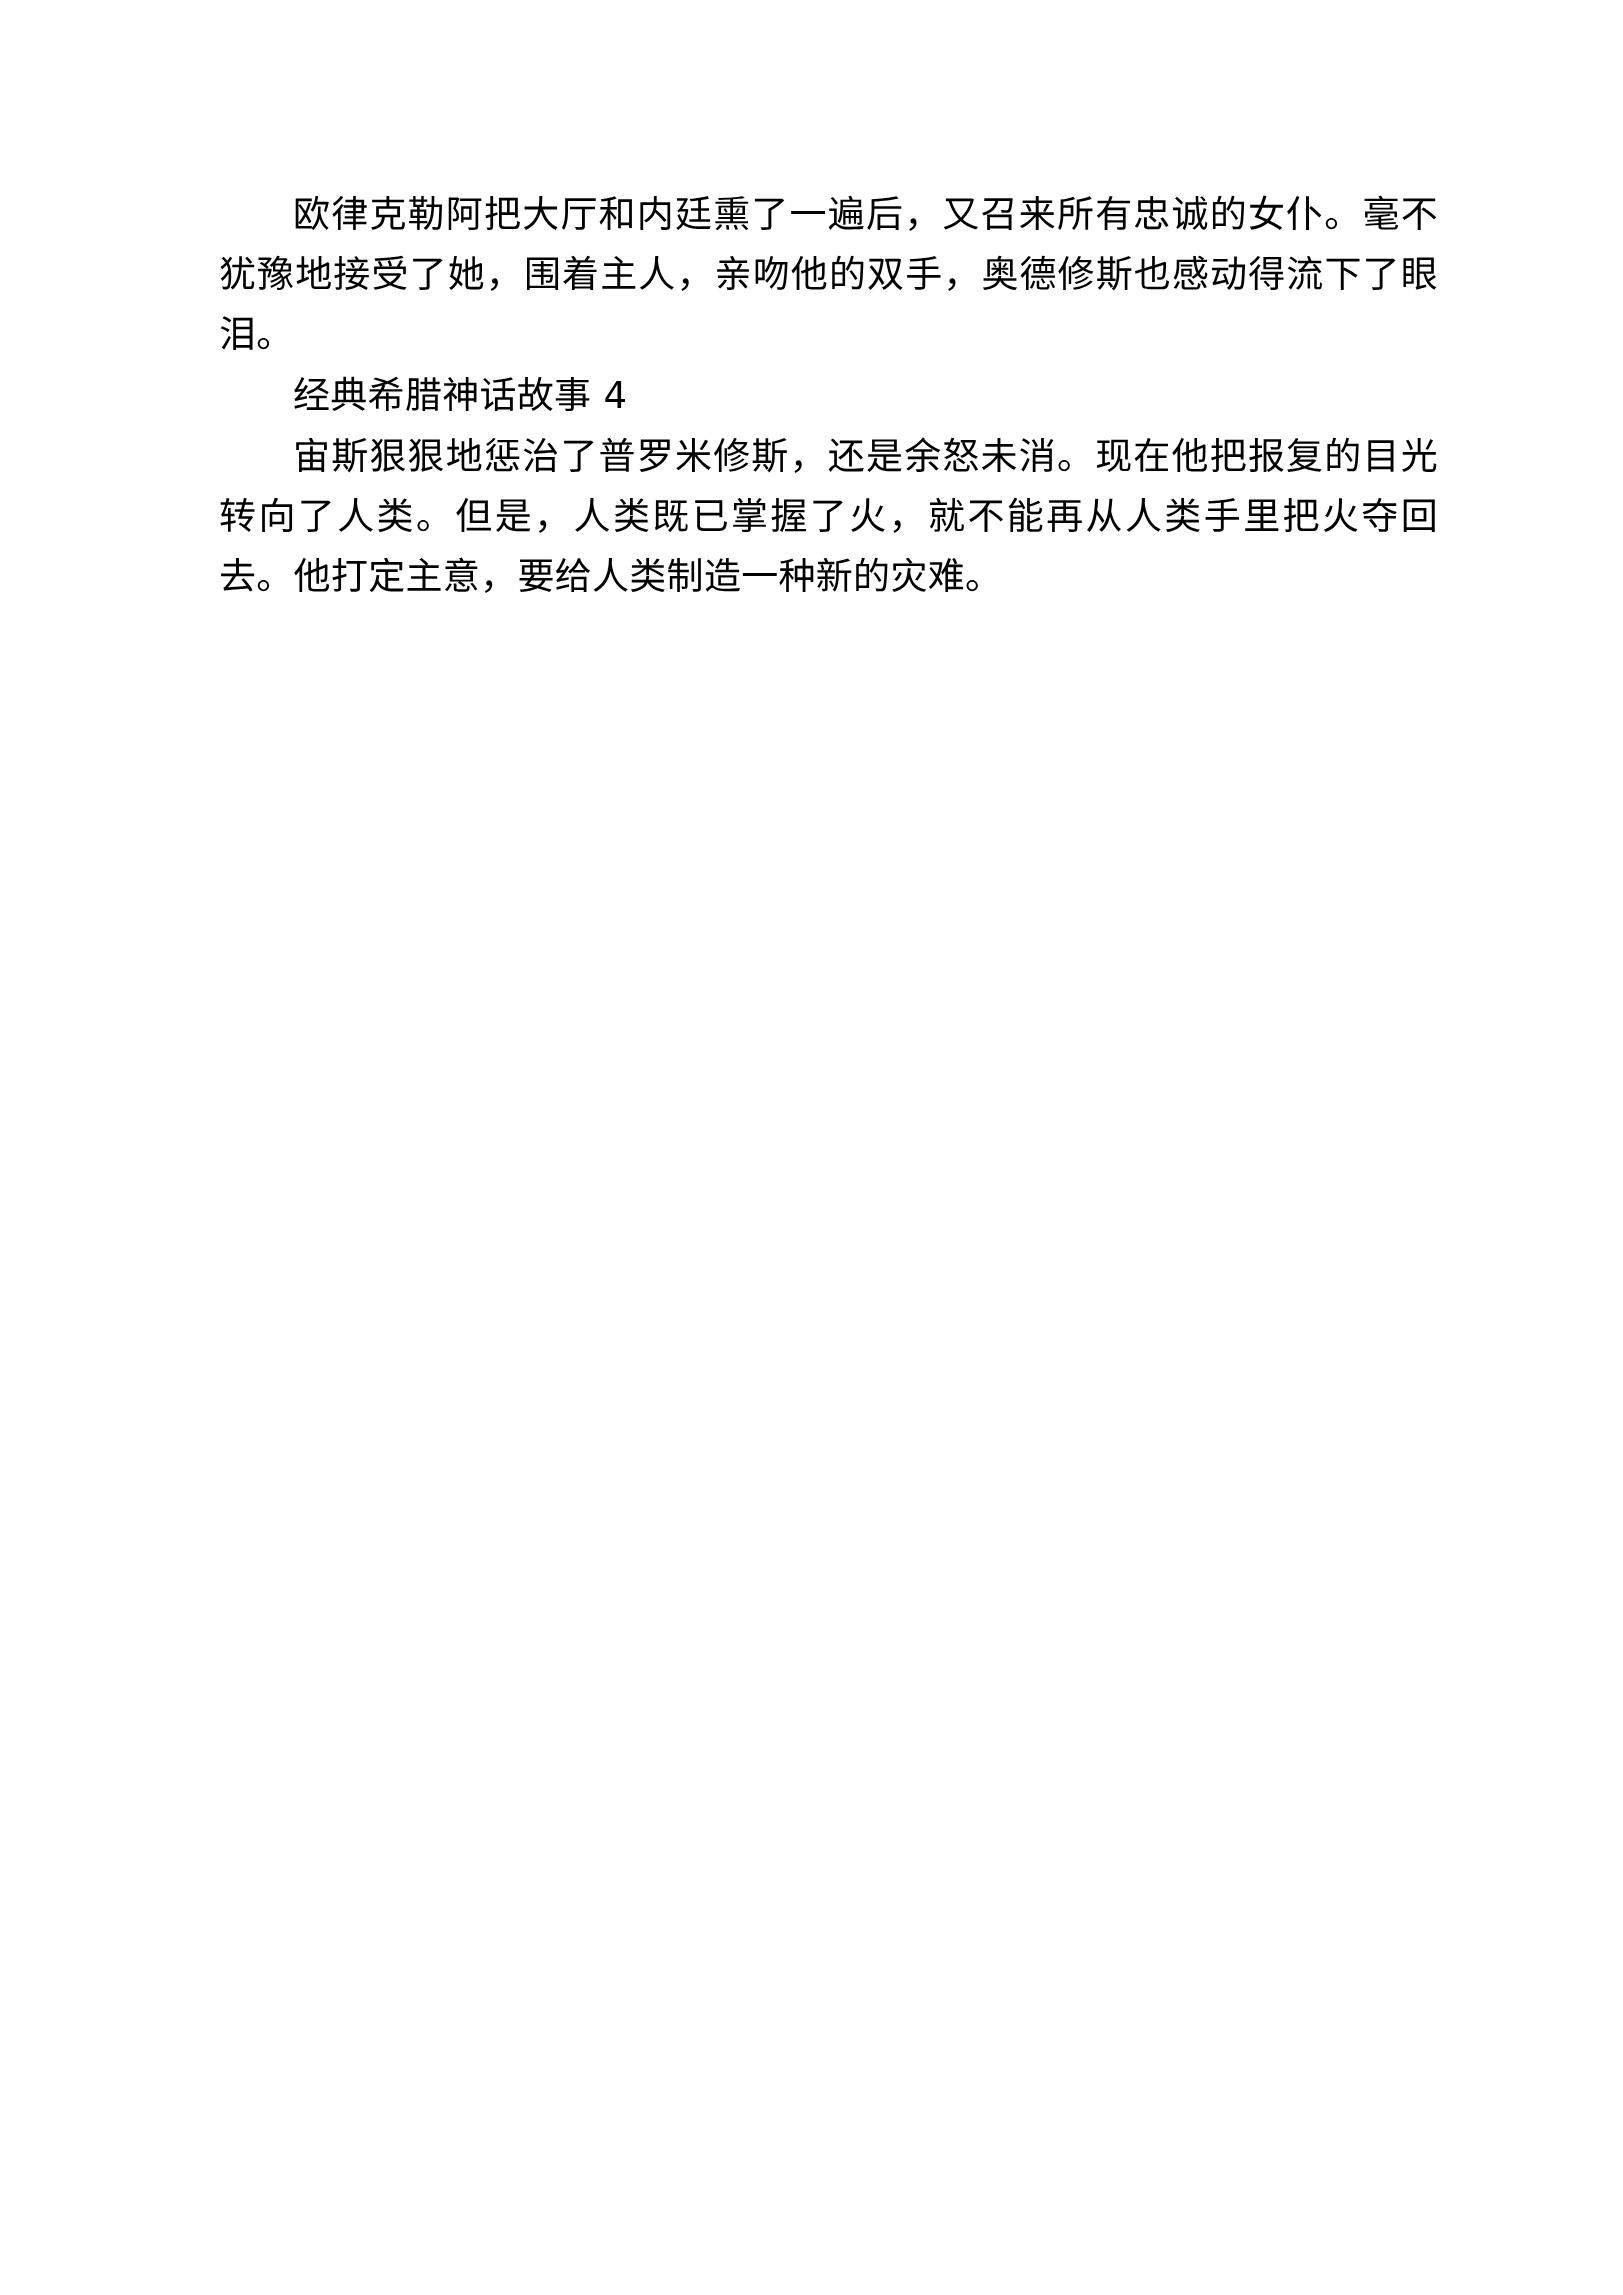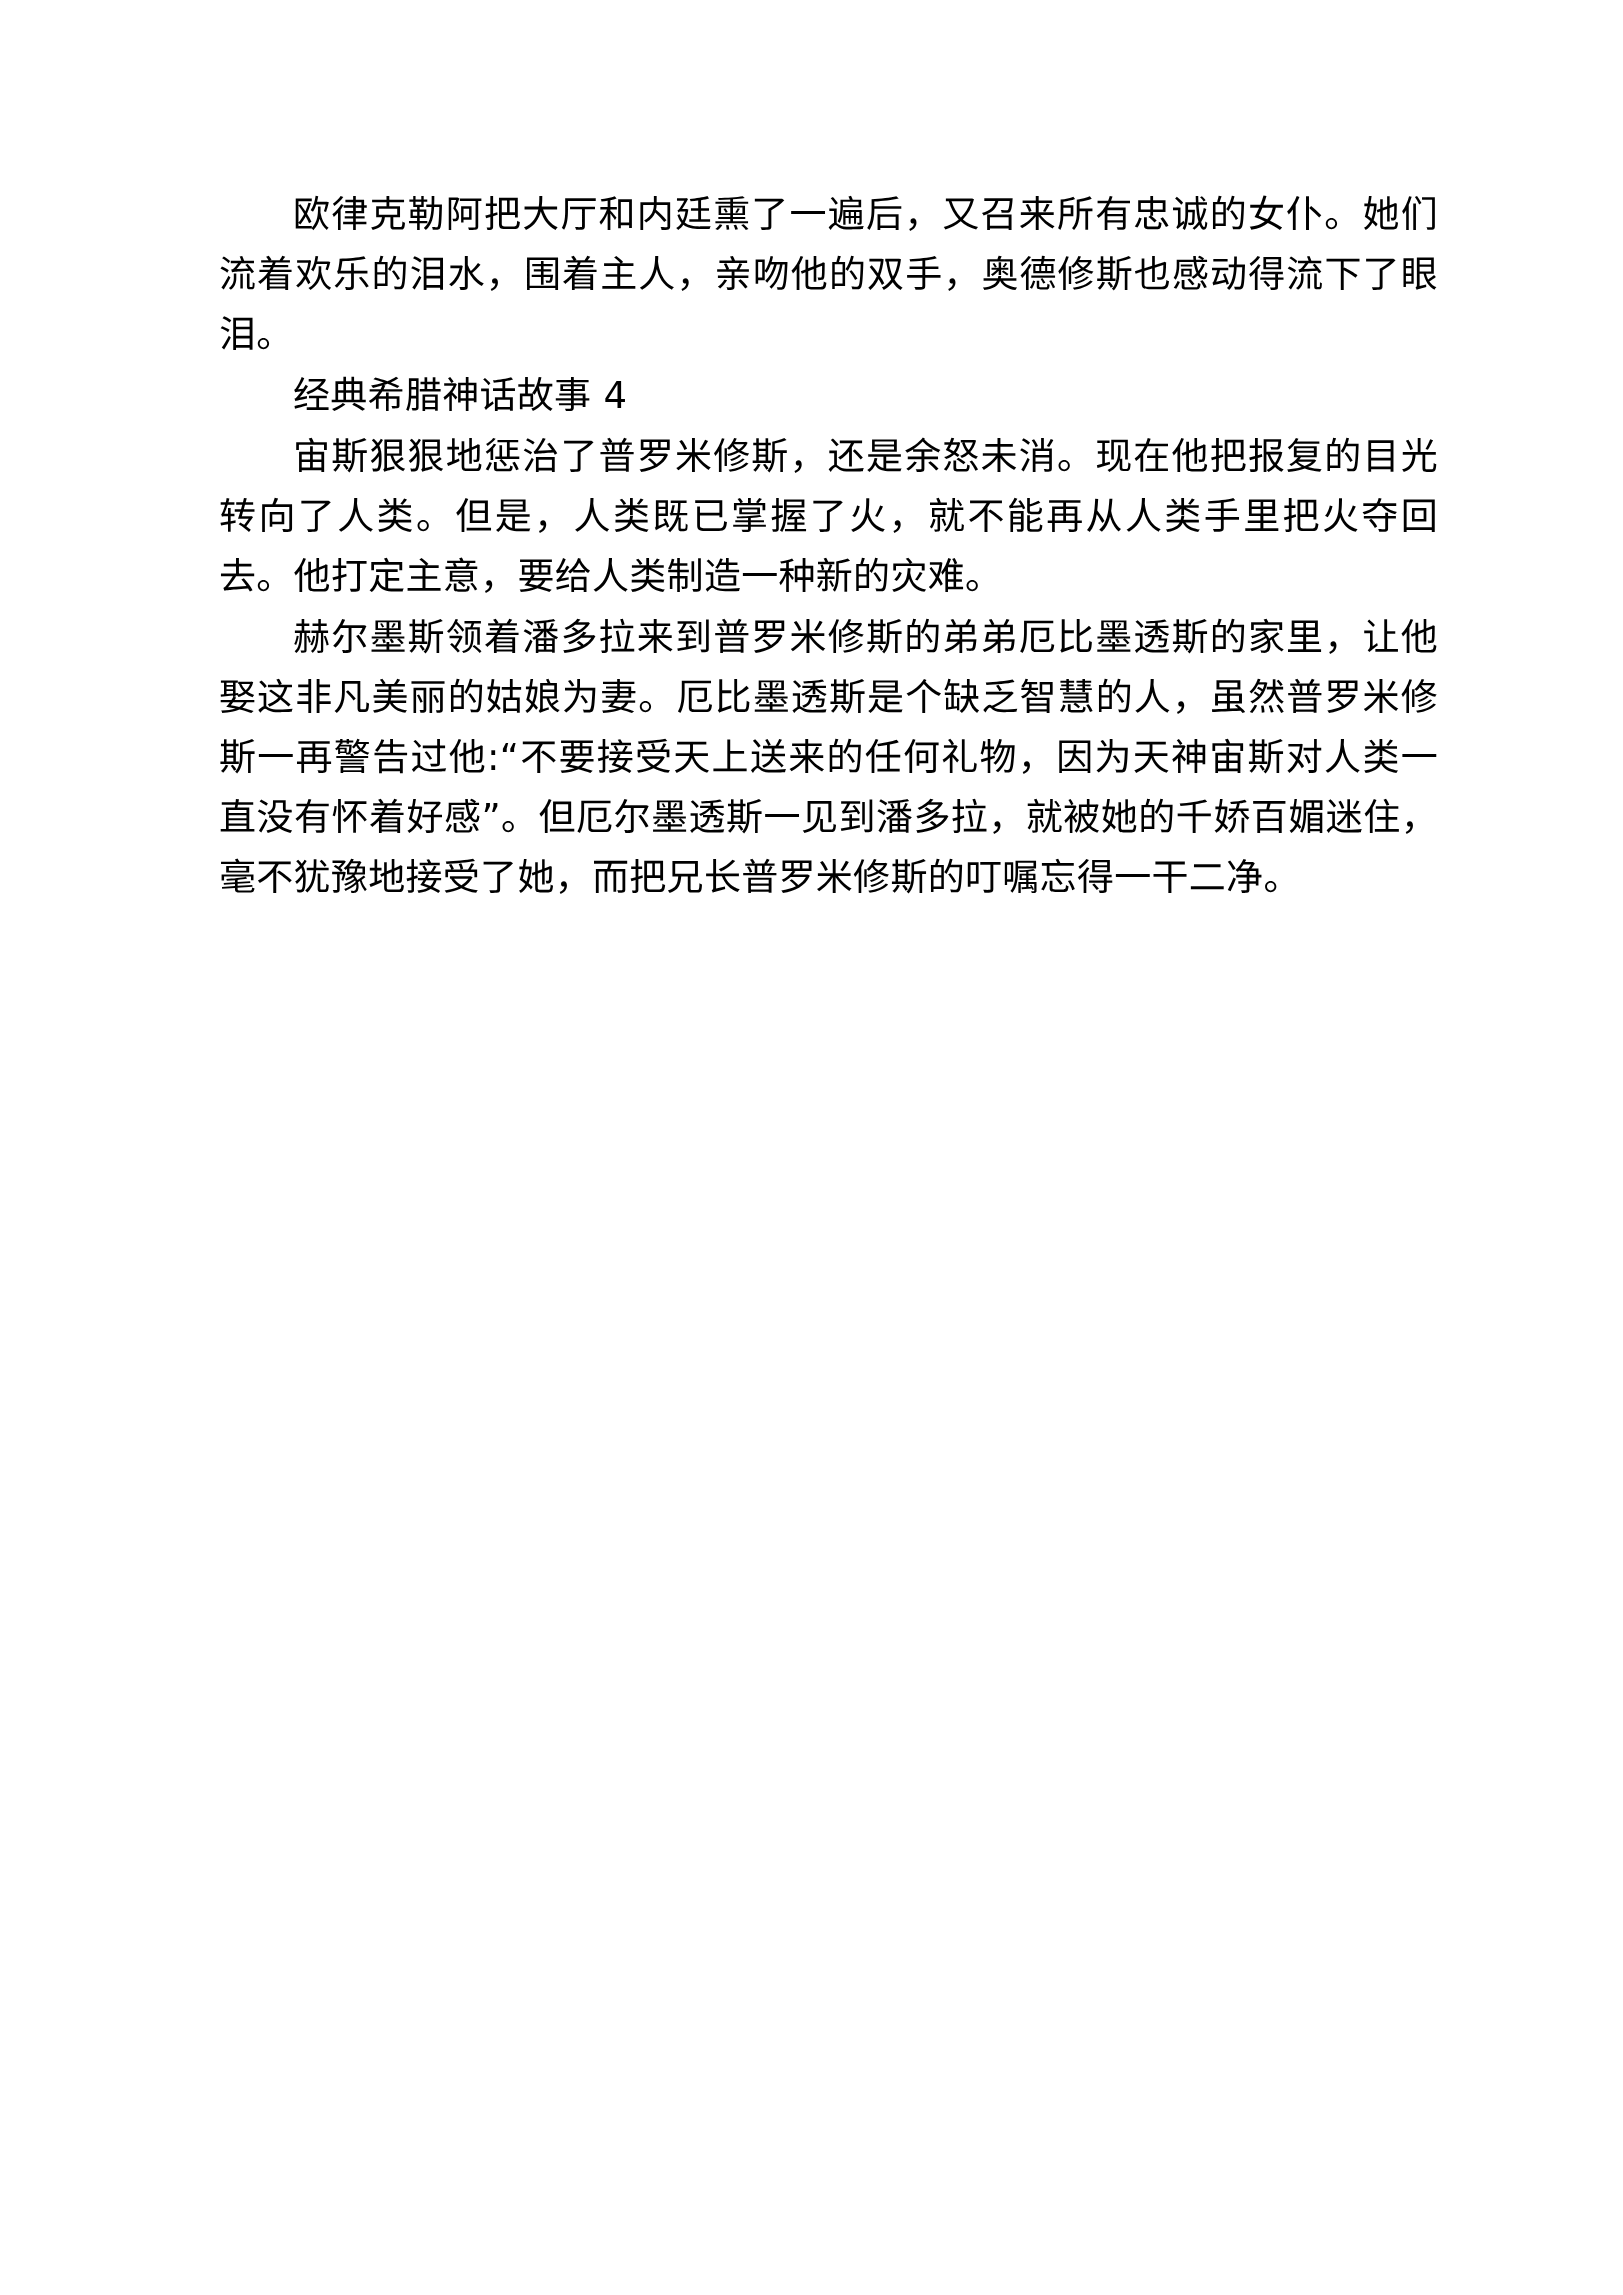--- a/index.html
+++ b/index.html
@@ -37,19 +37,18 @@
     margin: 0 0 1.1px 0;
     text-indent: 2em;
     font-weight: 400;
   }
 </style>
 </head>
 <body>
 
 <div class="page">
   <div class="doc-body">
-    <p class="para">欧律克勒阿把大厅和内廷熏了一遍后，又召来所有忠诚的女仆。她们流着欢乐的泪水，围着主人，亲吻他的双手，奥德修斯也感动得流下了眼泪。</p>
+    <p class="para">欧律克勒阿把大厅和内廷熏了一遍后，又召来所有忠诚的女仆。毫不犹豫地接受了她，围着主人，亲吻他的双手，奥德修斯也感动得流下了眼泪。</p>
     <p class="heading">经典希腊神话故事 4</p>
     <p class="para">宙斯狠狠地惩治了普罗米修斯，还是余怒未消。现在他把报复的目光转向了人类。但是，人类既已掌握了火，就不能再从人类手里把火夺回去。他打定主意，要给人类制造一种新的灾难。</p>
-    <p class="para">赫尔墨斯领着潘多拉来到普罗米修斯的弟弟厄比墨透斯的家里，让他娶这非凡美丽的姑娘为妻。厄比墨透斯是个缺乏智慧的人，虽然普罗米修斯一再警告过他:“不要接受天上送来的任何礼物，因为天神宙斯对人类一直没有怀着好感”。但厄尔墨透斯一见到潘多拉，就被她的千娇百媚迷住，毫不犹豫地接受了她，而把兄长普罗米修斯的叮嘱忘得一干二净。</p>
   </div>
 </div>
 
 
 </body></html>

